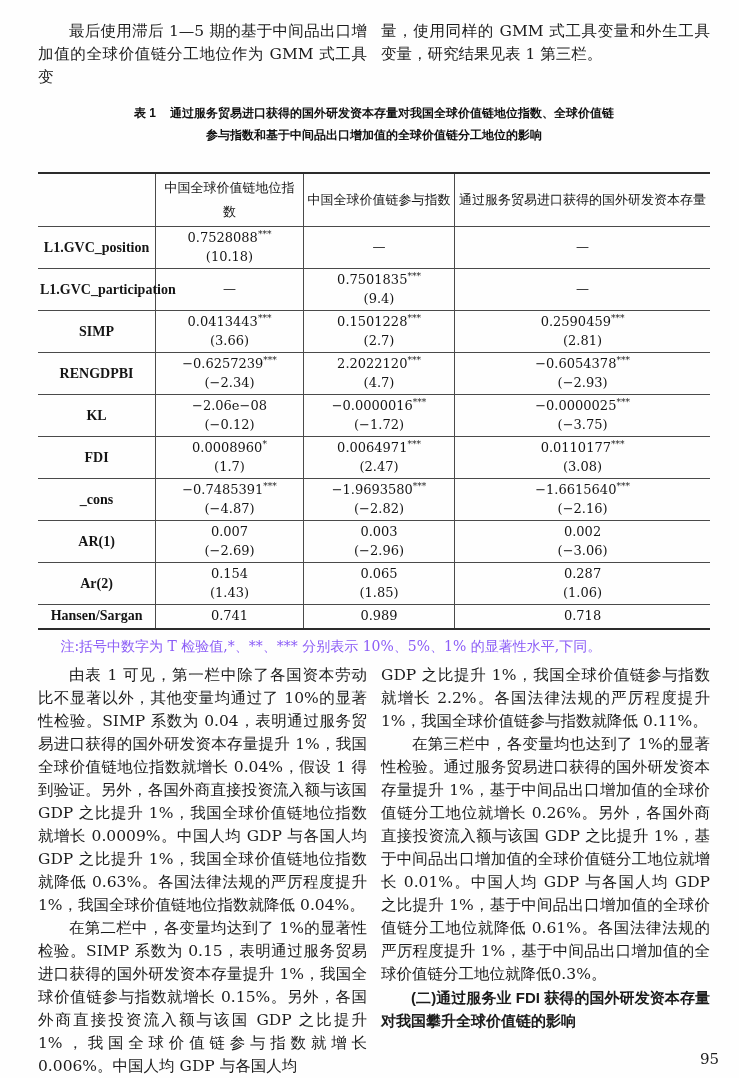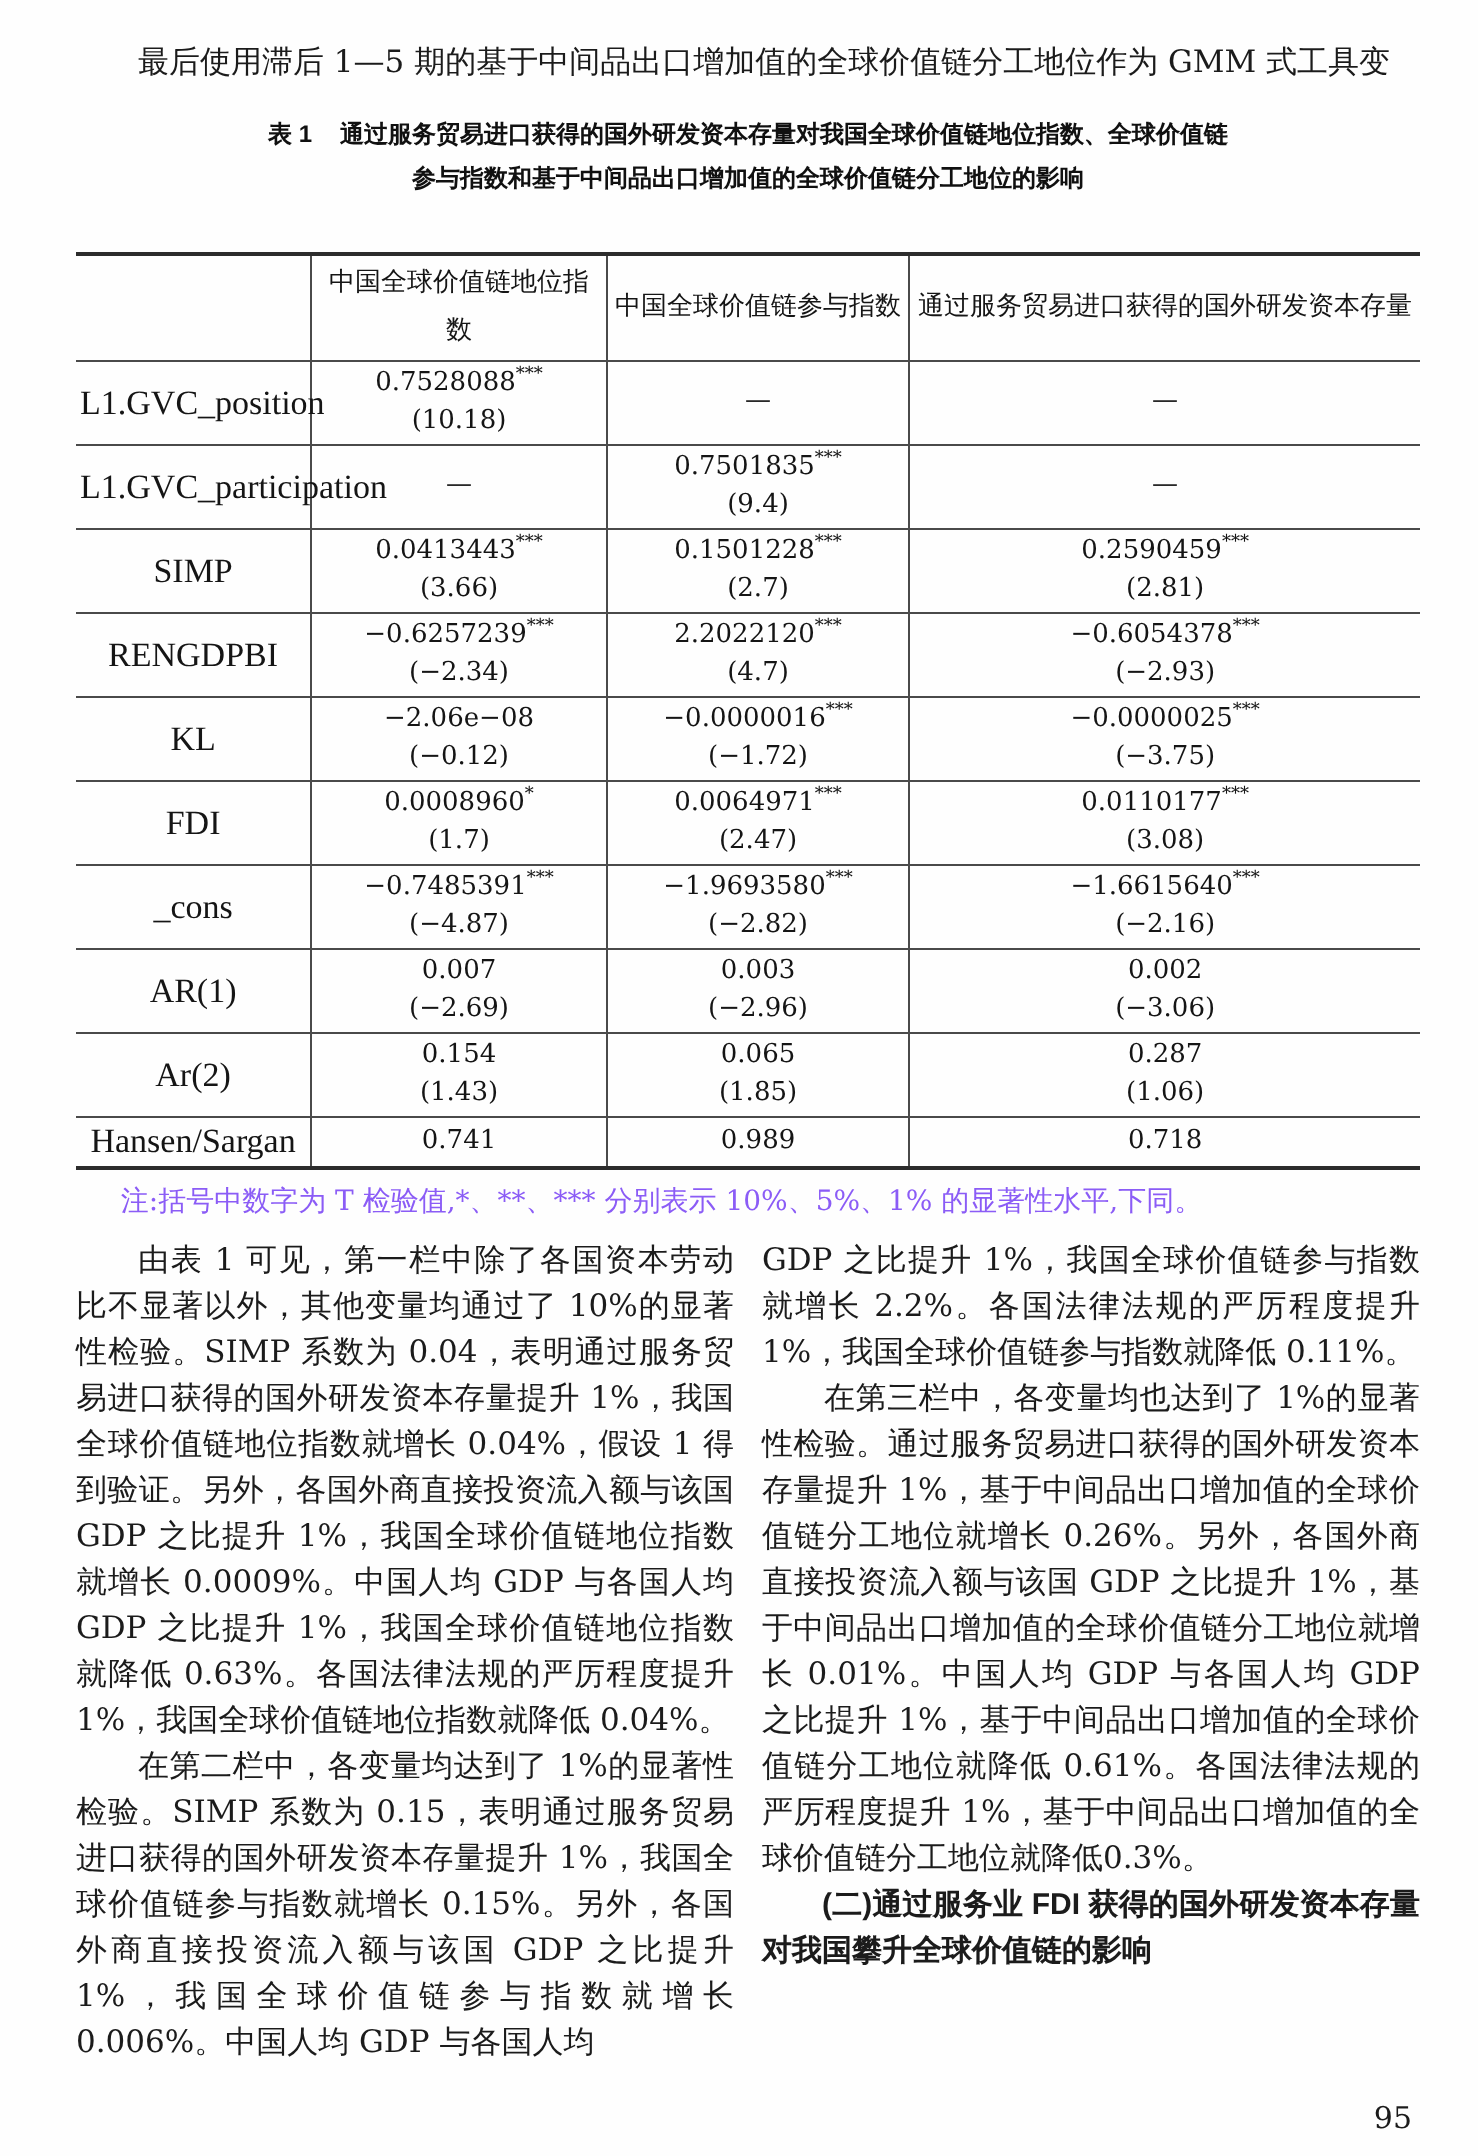--- a/index.html
+++ b/index.html
@@ -24,37 +24,38 @@
 
   table.results {
     width:100%; border-collapse:collapse; table-layout:fixed;
     margin-top:26px; border-top:2px solid #2c2c2c; border-bottom:2px solid #2c2c2c;
     color:#151515;
   }
   table.results tr > * { border-top:1px solid #4a4a4a; padding:2px 2px; text-align:center; vertical-align:middle; }
   table.results thead tr > * { border-top:none; }
   table.results tr > *:not(:first-child) { border-left:1px solid #4a4a4a; }
   table.results thead th { font-weight:400; font-size:13px; line-height:24px; }
-  table.results th.rowlabel { font-weight:400; font-size:17px; font-family:"Liberation Serif","DejaVu Serif",serif; }
+  table.results th.rowlabel { font-weight:700; font-size:14px; font-family:"Liberation Serif","DejaVu Serif",serif; }
   .val, .tval { font-size:13px; line-height:18.5px; }
   sup.stars { font-size:9px; line-height:0; }
 
   .note { margin:7px 0 0 0; font-size:14px; line-height:18px; text-indent:1.6em; color:#8b5cf6; }
 
   .body-text { margin-top:9px; }
 
-  .page-number { position:absolute; right:33px; bottom:10px; font-size:15px; color:#1b1b1b; }
+  .page-number { position:absolute; right:20px; bottom:10px; font-size:15px; color:#1b1b1b; }
 </style>
 </head>
 <body>
 
 <div class="page">
 
   <div class="two-col top">
     <p class="para indent col">最后使用滞后 1—5 期的基于中间品出口增加值的全球价值链分工地位作为 GMM 式工具变</p>
+    <p class="para col">量，使用同样的 GMM 式工具变量和外生工具变量，研究结果见表 1 第三栏。</p>
   </div>
 
   <div class="table-title">
     <div><span class="tlabel">表 1</span><span>通过服务贸易进口获得的国外研发资本存量对我国全球价值链地位指数、全球价值链</span></div>
     <div>参与指数和基于中间品出口增加值的全球价值链分工地位的影响</div>
   </div>
 
   <table class="results">
     <colgroup>
       <col style="width:17.5%">

